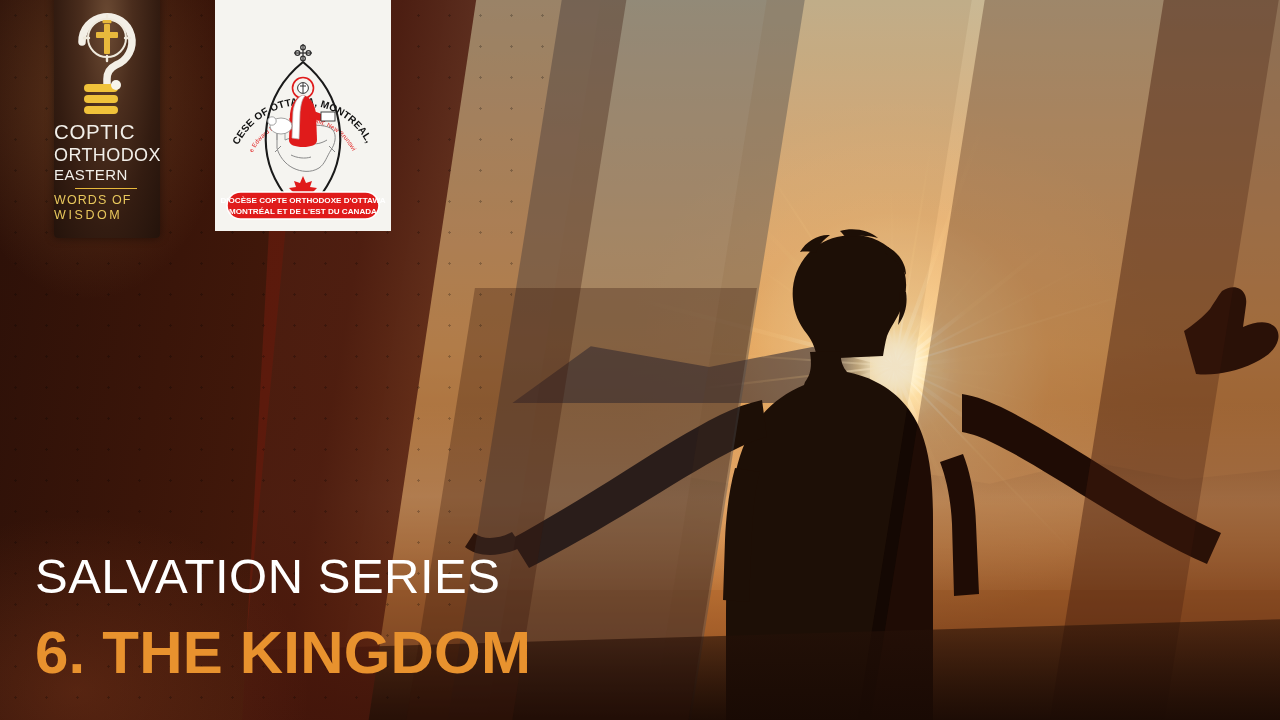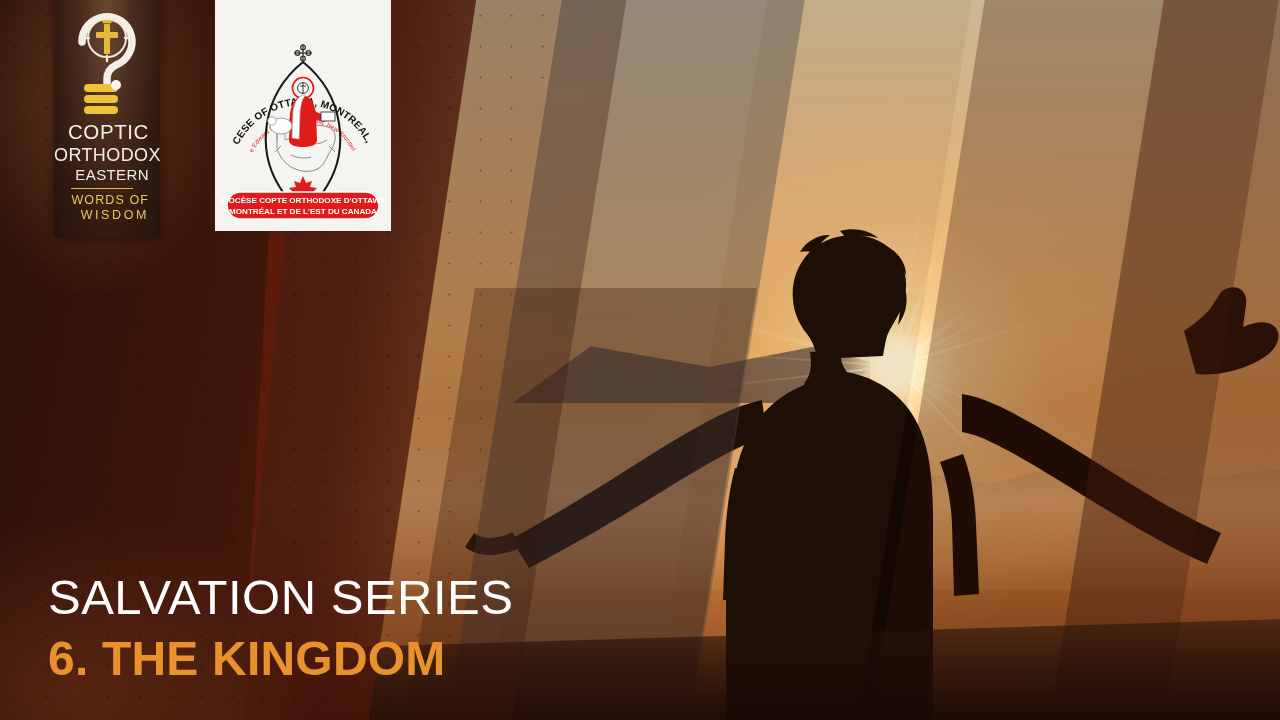--- a/index.html
+++ b/index.html
@@ -124,47 +124,47 @@
     position:absolute; left:54px; top:-6px;
     width:106px; height:244px;
     border-radius:4px;
     background:
       radial-gradient(ellipse at 50% 12%, #6b4a33 0%, #4a2d1d 34%, #331c11 68%, #24130b 100%);
     box-shadow:0 0 10px rgba(0,0,0,0.45);
     overflow:hidden;
   }
   .coa-mark { position:absolute; left:0; top:6px; width:106px; height:122px; }
   .coa-text {
-    position:absolute; left:0; right:11px; top:128px;
-    text-align:right; line-height:1;
+    position:absolute; left:0; right:2px; top:128px;
+    text-align:left; line-height:1;
   }
   .coa-t1 { font-size:20.5px; letter-spacing:0.6px; color:#f2efe9; font-weight:400; }
   .coa-t2 { font-size:18px; letter-spacing:0.4px; color:#f2efe9; font-weight:400; margin-top:3px; }
   .coa-t3 { font-size:15px; letter-spacing:0.4px; color:#f2efe9; font-weight:400; margin-top:3px; }
   .coa-rule { width:62px; height:1.4px; background:#e8b93c; margin:6px auto 5px; }
   .coa-t4 { font-size:12.5px; letter-spacing:1.1px; color:#e8c75c; font-weight:400; }
   .coa-t5 { font-size:12.5px; letter-spacing:2.6px; color:#e8c75c; font-weight:400; margin-top:3px; }
 
   .logo-diocese {
     position:absolute; left:215px; top:0;
     width:176px; height:231px;
     background:#f5f4f0;
     overflow:hidden;
   }
   .dio-svg { width:176px; height:231px; display:block; }
 
   
-  .title-block { position:absolute; left:48px; bottom:34px; }
+  .title-block { position:absolute; left:35px; bottom:34px; }
   .t-series {
     font-size:49px; line-height:1.0; font-weight:400;
     color:#ffffff; letter-spacing:0.5px; white-space:nowrap;
   }
   .t-main {
-    font-size:48px; line-height:1.12; font-weight:700;
-    color:#e8922e; letter-spacing:0.2px; margin-top:10px; white-space:nowrap;
+    font-size:60px; line-height:1.12; font-weight:700;
+    color:#e8922e; letter-spacing:0.2px; margin-top:18px; white-space:nowrap;
   }
   .t-main div { white-space:nowrap; }
 </style>
 </head>
 <body>
 
 <div id="stage">
 
   <div class="photo"></div>
   <div class="haze"></div>

